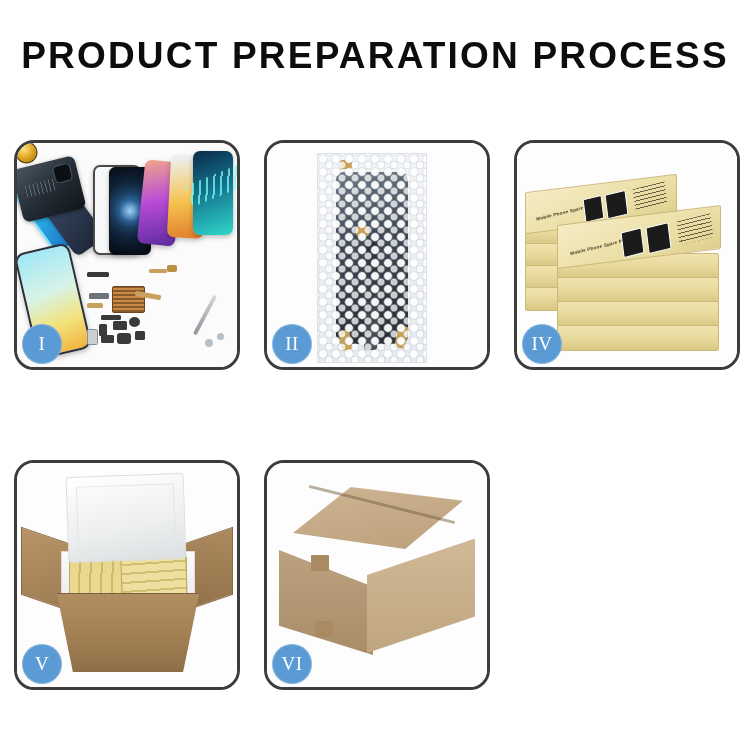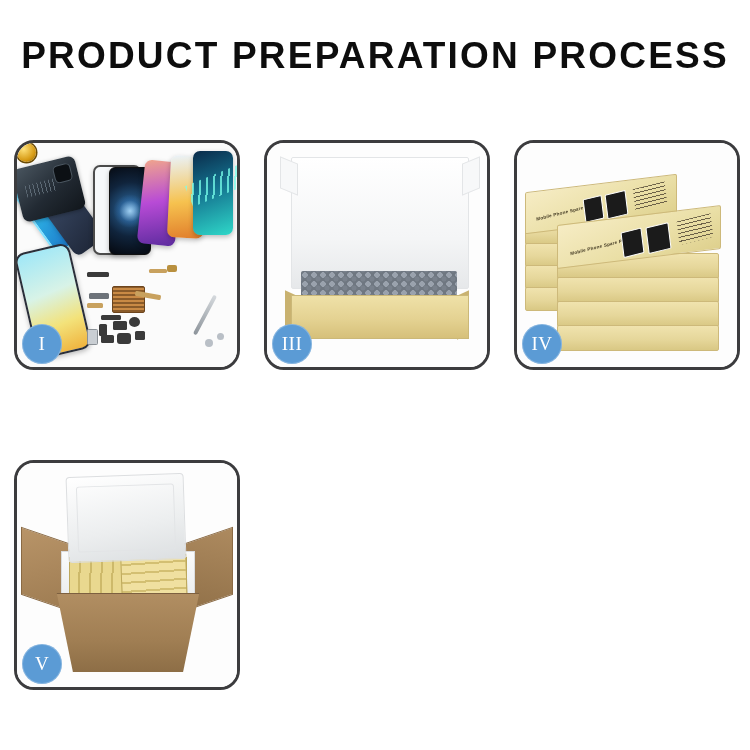--- a/index.html
+++ b/index.html
@@ -314,31 +314,35 @@
         <div class="part" style="left:72px;top:150px;width:20px;height:6px;background:#6d737a;"></div>
         <div class="part" style="left:70px;top:160px;width:16px;height:5px;background:#c8a15e;"></div>
         <div class="housing"></div>
         <div class="tweez"></div>
         <div class="part" style="left:188px;top:196px;width:8px;height:8px;border-radius:50%;background:#b9bfc6;"></div>
         <div class="part" style="left:200px;top:190px;width:7px;height:7px;border-radius:50%;background:#b9bfc6;"></div>
       </div>
       <div class="badge">I</div>
     </div>
 
-
     <div class="panel">
       <div class="stage">
-        <div class="k-lid"></div>
-        <div class="k-lcorner"></div>
-        <div class="k-rcorner"></div>
-        <div class="k-foam"></div>
-        <div class="k-front"></div>
+        <div class="bag">
+          <div class="innerscr"></div>
+          <div class="cable"></div>
+          <div class="tape" style="left:22px;top:6px;width:12px;height:9px;"></div>
+          <div class="tape" style="left:38px;top:72px;width:13px;height:10px;"></div>
+          <div class="tape" style="left:22px;top:176px;width:11px;height:20px;transform:rotate(-12deg);"></div>
+          <div class="tape" style="left:78px;top:172px;width:11px;height:22px;transform:rotate(10deg);"></div>
+          <div class="bubbles"></div>
+        </div>
       </div>
-      <div class="badge">III</div>
+      <div class="badge">II</div>
     </div>
+
 
     <div class="panel">
       <div class="stage">
         <div class="stack">
 
           <div class="bx" style="left:2px;top:56px;width:130px;height:22px;"></div>
           <div class="bx" style="left:2px;top:78px;width:130px;height:22px;"></div>
           <div class="bx" style="left:2px;top:100px;width:130px;height:22px;"></div>
           <div class="bx" style="left:2px;top:122px;width:130px;height:22px;"></div>
 
@@ -371,15 +375,26 @@
         <div class="c-rflap"></div>
         <div class="f-box"></div>
         <div class="ybars"></div>
         <div class="ybars2"></div>
         <div class="f-lid"></div>
         <div class="c-body"></div>
       </div>
       <div class="badge">V</div>
     </div>
 
+    <div class="panel">
+      <div class="stage">
+        <div class="v-top"></div>
+        <div class="v-left"></div>
+        <div class="v-right"></div>
+        <div class="v-seam"></div>
+        <div class="v-tab" style="left:44px;top:92px;width:18px;height:16px;"></div>
+        <div class="v-tab" style="left:48px;top:158px;width:18px;height:16px;"></div>
+      </div>
+      <div class="badge">VI</div>
+    </div>
 
   </div>
 </div>
 
 </body></html>

